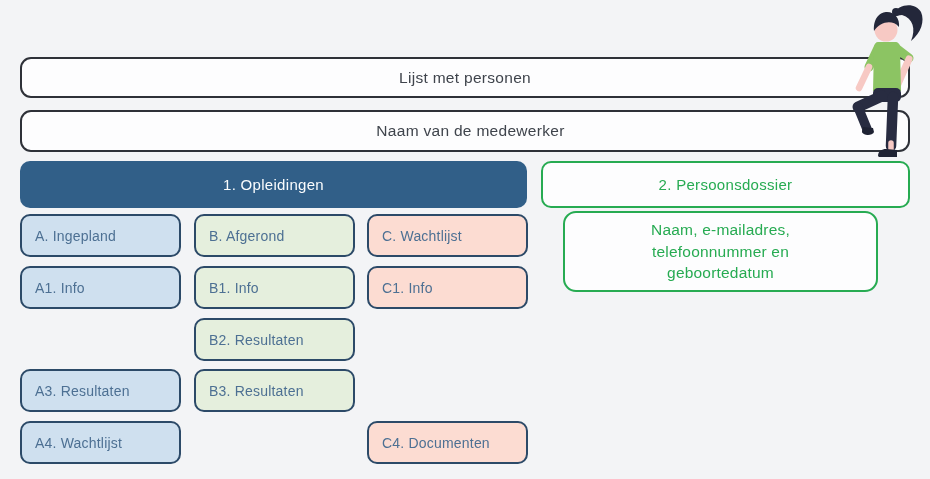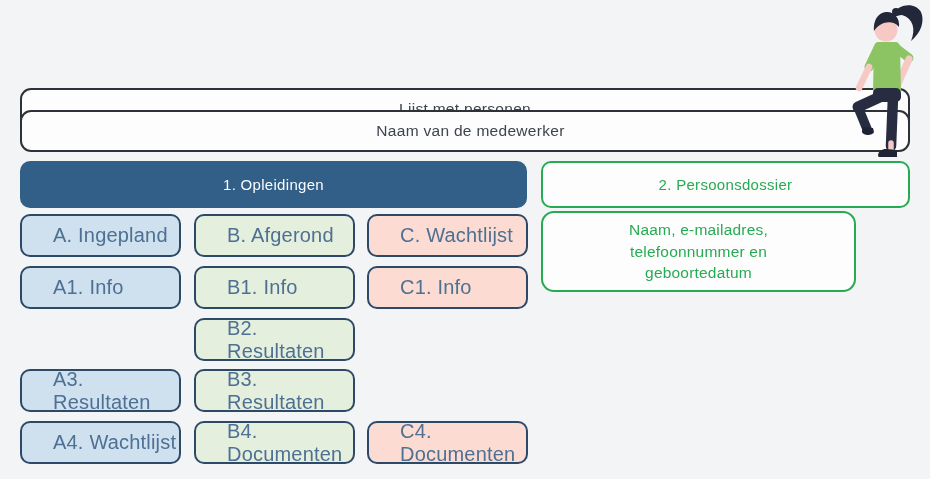--- a/index.html
+++ b/index.html
@@ -26,59 +26,58 @@
     position:absolute; box-sizing:border-box; border-radius:10px; height:47px; top:161px;
     display:flex; align-items:center; justify-content:center;
     font-size:15px; letter-spacing:.3px;
   }
   .header-blue{ left:20px; width:507px; background:var(--blue-header); color:#fafcfd; }
   .header-green{
     left:541px; width:369px; background:var(--box-fill);
     border:2px solid var(--green); color:var(--green);
   }
   .info-green{
-    position:absolute; left:541px; top:211px; width:315px; height:81px; box-sizing:border-box;
+    position:absolute; left:563px; top:211px; width:315px; height:81px; box-sizing:border-box;
     background:var(--box-fill); border:2px solid var(--green); border-radius:13px;
     display:flex; align-items:center; justify-content:center; text-align:center;
     color:var(--green); font-size:15.5px; line-height:1.4; padding:0 32px; letter-spacing:.2px;
   }
   .box{
     position:absolute; width:161px; height:43px; box-sizing:border-box;
     border:2px solid var(--navy-border); border-radius:10px;
-    display:flex; align-items:center; padding-left:31px;
-    color:var(--slate-text); font-size:20px; letter-spacing:.2px;
+    display:flex; align-items:center; padding-left:13px;
+    color:var(--slate-text); font-size:14px; letter-spacing:.2px;
   }
   .col-a{ background:var(--col-a); }
   .col-b{ background:var(--col-b); }
   .col-c{ background:var(--col-c); }
   .person{ position:absolute; left:840px; top:0; width:90px; height:165px; z-index:5; }
 </style>
 </head>
 <body>
 
 <div class="canvas">
 
-  <div class="top-bar" style="top:57px; height:41px;margin-top:31px;">Lijst met personen</div>
+  <div class="top-bar" style="top:57px; height:41px;">Lijst met personen</div>
   <div class="top-bar" style="top:110px; height:42px;padding-left:11px;">Naam van de medewerker</div>
 
   <div class="header-box header-blue">1. Opleidingen</div>
   <div class="header-box header-green">2. Persoonsdossier</div>
 
   <div class="info-green">Naam, e-mailadres, telefoonnummer en geboortedatum</div>
 
   <div class="box col-a" style="left:20px; top:214px;">A. Ingepland</div>
   <div class="box col-a" style="left:20px; top:266px;">A1. Info</div>
   <div class="box col-a" style="left:20px; top:369px;">A3. Resultaten</div>
   <div class="box col-a" style="left:20px; top:421px;">A4. Wachtlijst</div>
 
   <div class="box col-b" style="left:194px; top:214px;">B. Afgerond</div>
   <div class="box col-b" style="left:194px; top:266px;">B1. Info</div>
   <div class="box col-b" style="left:194px; top:318px;">B2. Resultaten</div>
   <div class="box col-b" style="left:194px; top:369px;">B3. Resultaten</div>
-  <div class="box col-b" style="left:194px; top:421px;">B4. Documenten</div>
 
   <div class="box col-c" style="left:367px; top:214px;">C. Wachtlijst</div>
   <div class="box col-c" style="left:367px; top:266px;">C1. Info</div>
   <div class="box col-c" style="left:367px; top:421px;">C4. Documenten</div>
 
   <svg class="person" viewBox="0 0 90 165" aria-hidden="true">
 
     <path d="M52,15 C60,2 76,3 81,12 C85,21 81,33 71,41 C76,29 73,18 62,15 C58,15 54,17 52,15 Z" fill="#23273a"></path>
     <circle cx="56" cy="12" r="4" fill="#23273a"></circle>
 

